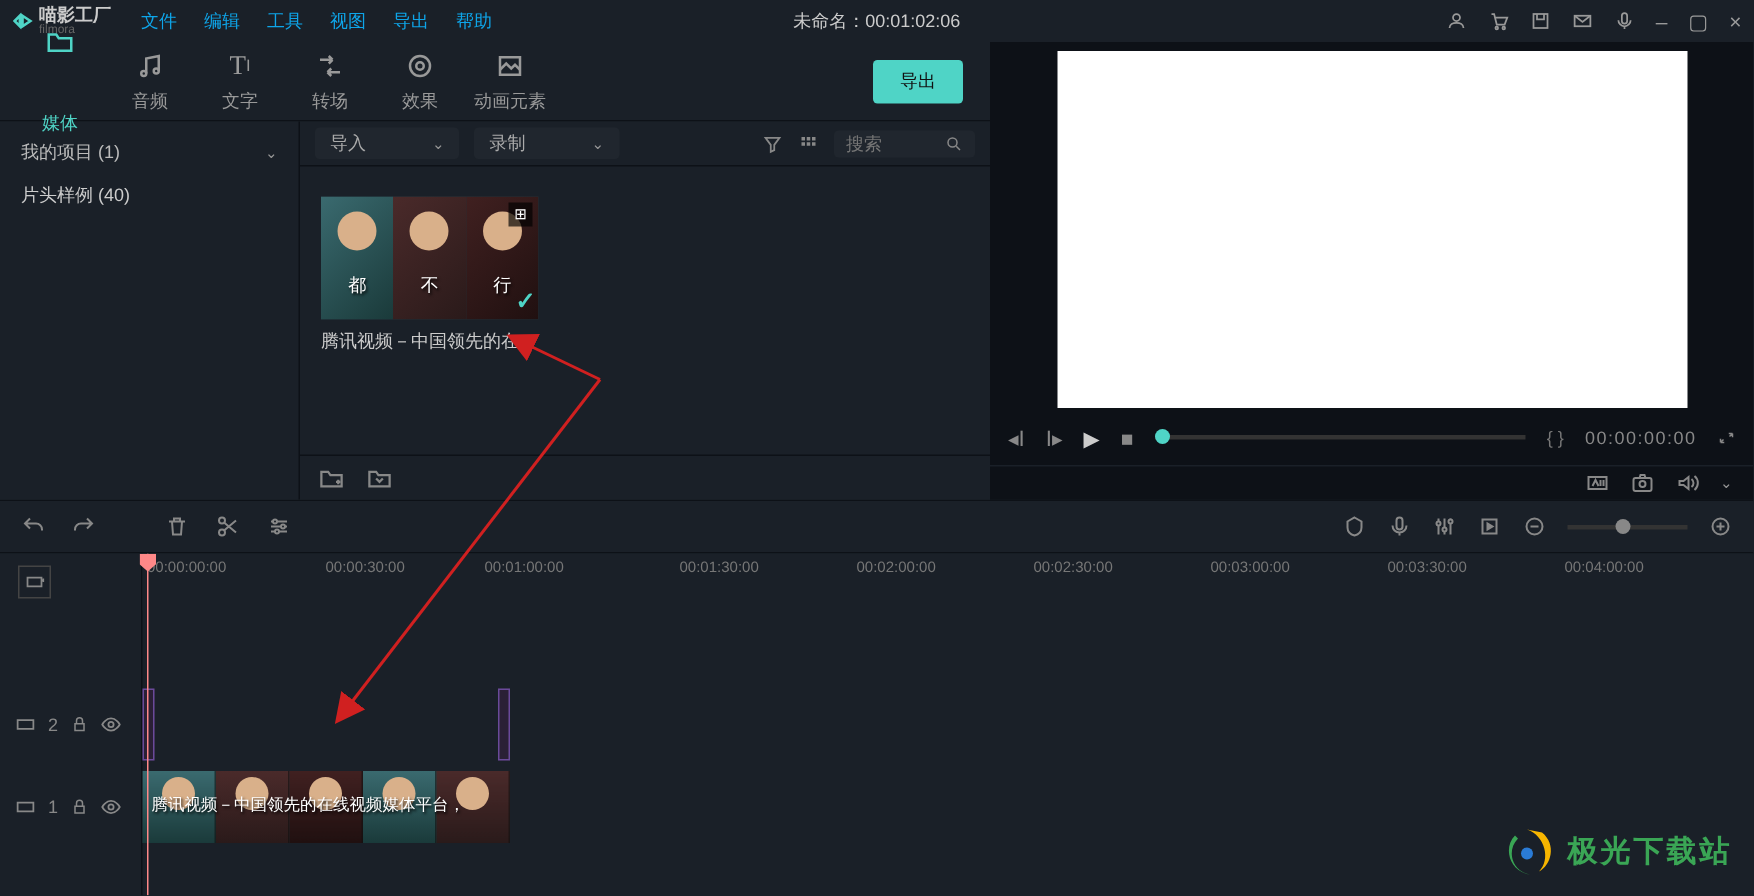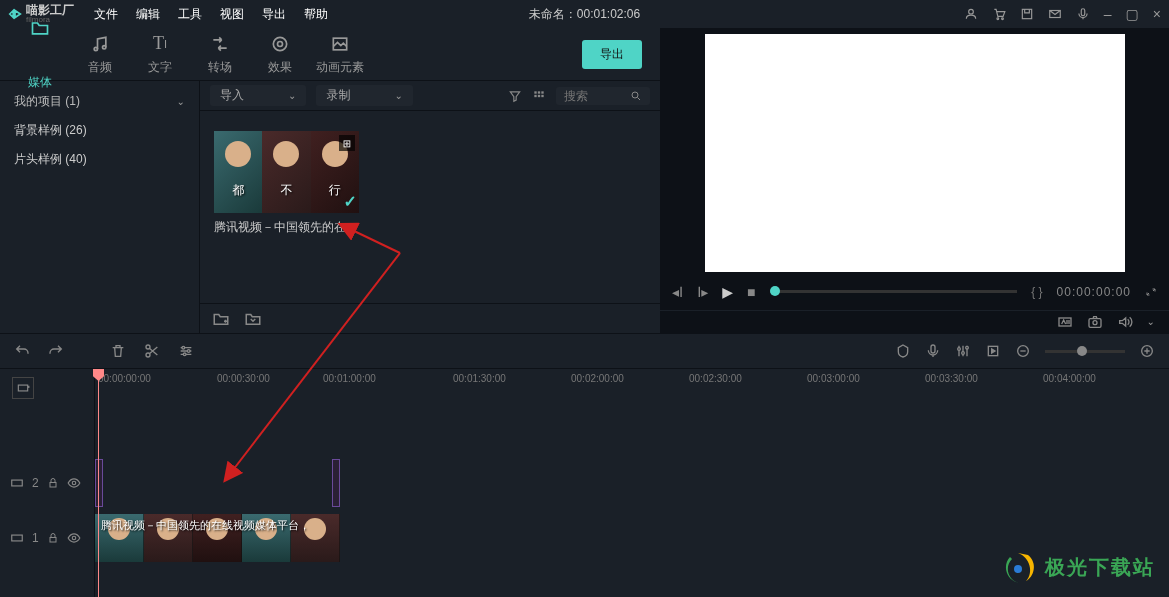--- a/index.html
+++ b/index.html
@@ -4,21 +4,21 @@
 <style>
 * { margin: 0; padding: 0; box-sizing: border-box; font-family: "Microsoft YaHei", Arial, sans-serif; }
 body { background: #1a2028; color: #ccc; width: 1169px; height: 597px; overflow: hidden; position: relative; }
 
 
 .titlebar { height: 28px; background: #1a2028; display: flex; align-items: center; padding: 0 8px; font-size: 12px; }
 .titlebar .logo { display: flex; align-items: center; gap: 4px; margin-right: 20px; }
 .titlebar .logo-icon { color: #4fd4c6; font-weight: bold; }
 .titlebar .logo-text { font-size: 12px; font-weight: bold; }
 .titlebar .menu { display: flex; gap: 18px; }
-.titlebar .menu span { color: #ffffff; cursor: pointer; }
+.titlebar .menu span { color: #0ea5e9; cursor: pointer; }
 .titlebar .center { position: absolute; left: 50%; transform: translateX(-50%); color: #ccc; }
 .titlebar .right { margin-left: auto; display: flex; gap: 14px; align-items: center; }
 .titlebar .right span { color: #999; cursor: pointer; font-size: 14px; }
 
 
 .main-row { display: flex; height: 305px; }
 
 
 .left-panel { width: 660px; background: #1a2028; display: flex; flex-direction: column; }
 
@@ -94,21 +94,21 @@
 .track-label span { cursor:pointer; }
 .track-body { position:absolute; left:95px; right:0; height:100%; }
 .clip-blank { position:absolute; height:100%; background:#2a2035; border:1px solid #6a4a9a; }
 .clip-blank.l { left:0; width:8px; }
 .clip-blank.r { width:8px; }
 
 .video-clip { position:absolute; left:0; height:100%; background:#20323a; display:flex; overflow:hidden; }
 .vc-seg { flex:none; width:49px; height:100%; position:relative; border-right:1px solid #1119; }
 .vc-seg .f { position:absolute; top:4px; left:50%; transform:translateX(-50%); width:22px; height:22px; background:#d9b08a; border-radius:50%; }
 .vc-seg.c1{background:linear-gradient(#3a6a6f,#1a3a3a);}.vc-seg.c2{background:linear-gradient(#4a2a2a,#2a1a1a);}.vc-seg.c3{background:linear-gradient(#402020,#201010);}
-.vc-label { position:absolute; top:4px; left:6px; color:#fff; font-size:11px; text-shadow:1px 1px 2px #000; z-index:2; white-space:nowrap; }
+.vc-label { position:absolute; top:15px; left:6px; color:#fff; font-size:11px; text-shadow:1px 1px 2px #000; z-index:2; white-space:nowrap; }
 
 .add-track { position:absolute; left:12px; width:22px; height:22px; display:flex; align-items:center; justify-content:center; border:1px solid #444; color:#888; font-size:12px; cursor:pointer; }
 
 
 .arrow { position:absolute; pointer-events:none; }
 
 
 .watermark { position:absolute; bottom:10px; right:14px; display:flex; align-items:center; gap:7px; }
 .wm-icon { font-size:28px; }
 .wm-txt { font-size:20px; font-weight:bold; letter-spacing:2px; }
@@ -231,21 +231,20 @@
       </div>
       <div class="export-btn">导出</div>
     </div>
 
     <div class="panel-body">
       <div class="sidebar">
         <div class="side-item selected">
           <span>我的项目 (1)</span>
           <span class="chev">⌄</span>
         </div>
-        <div class="side-item">背景样例 (26)</div>
         <div class="side-item">片头样例 (40)</div>
       </div>
 
       <div class="media-area">
         <div class="media-toolbar">
           <div class="imp">
             <span>导入</span>
             <span class="chev">⌄</span>
           </div>
           <div class="rec">

